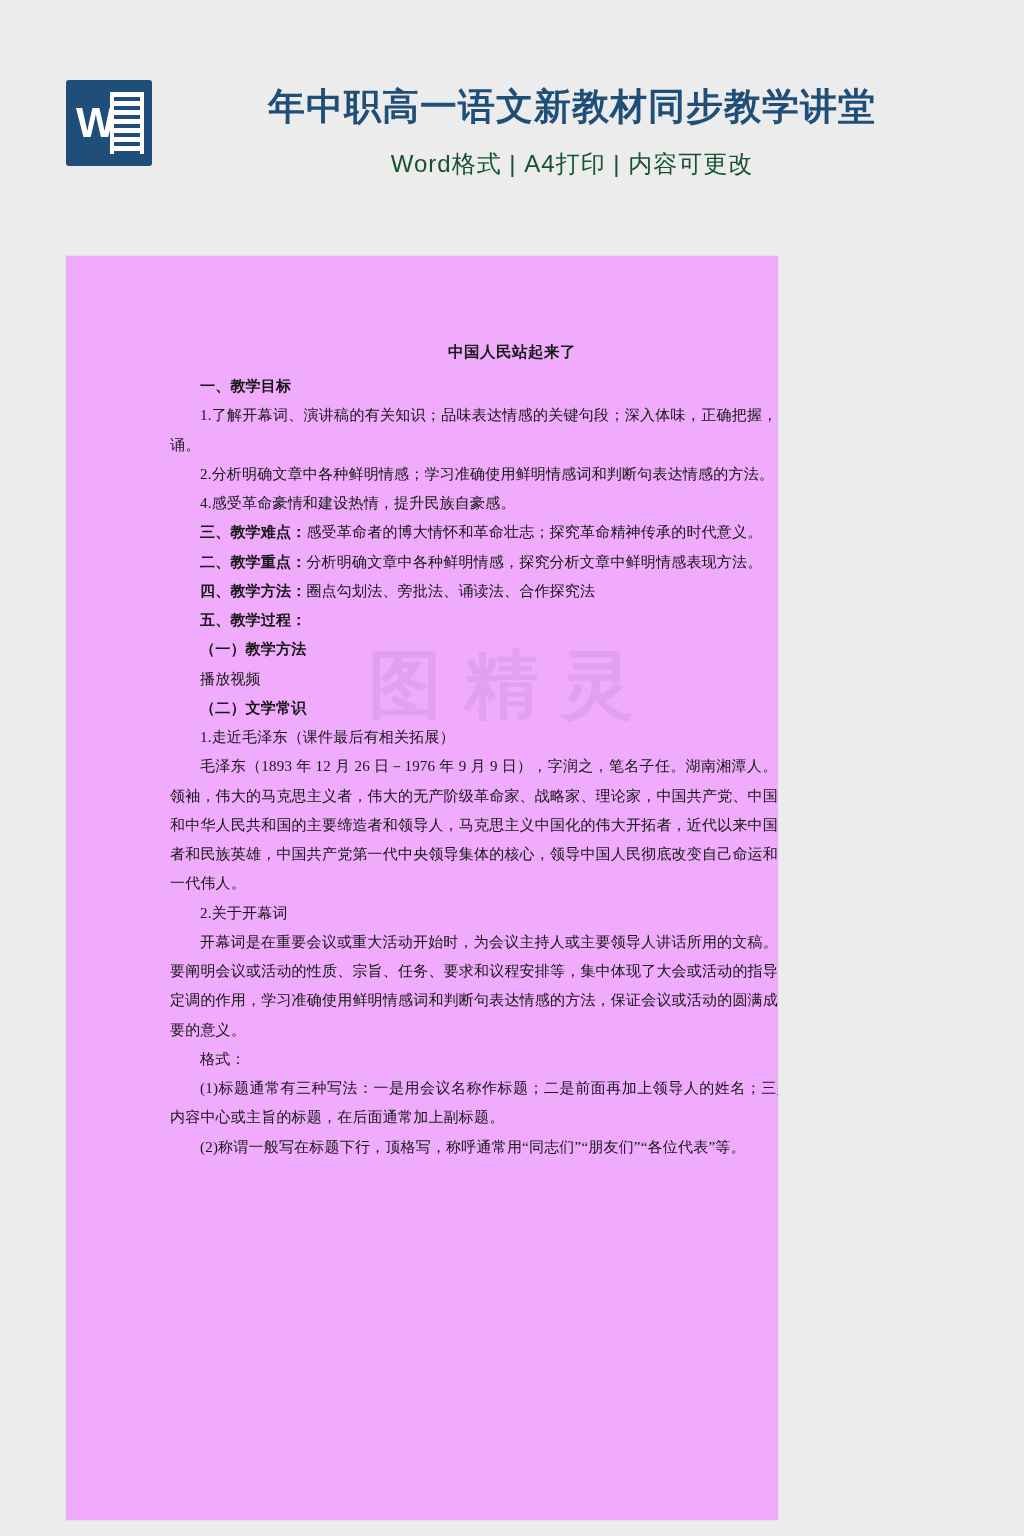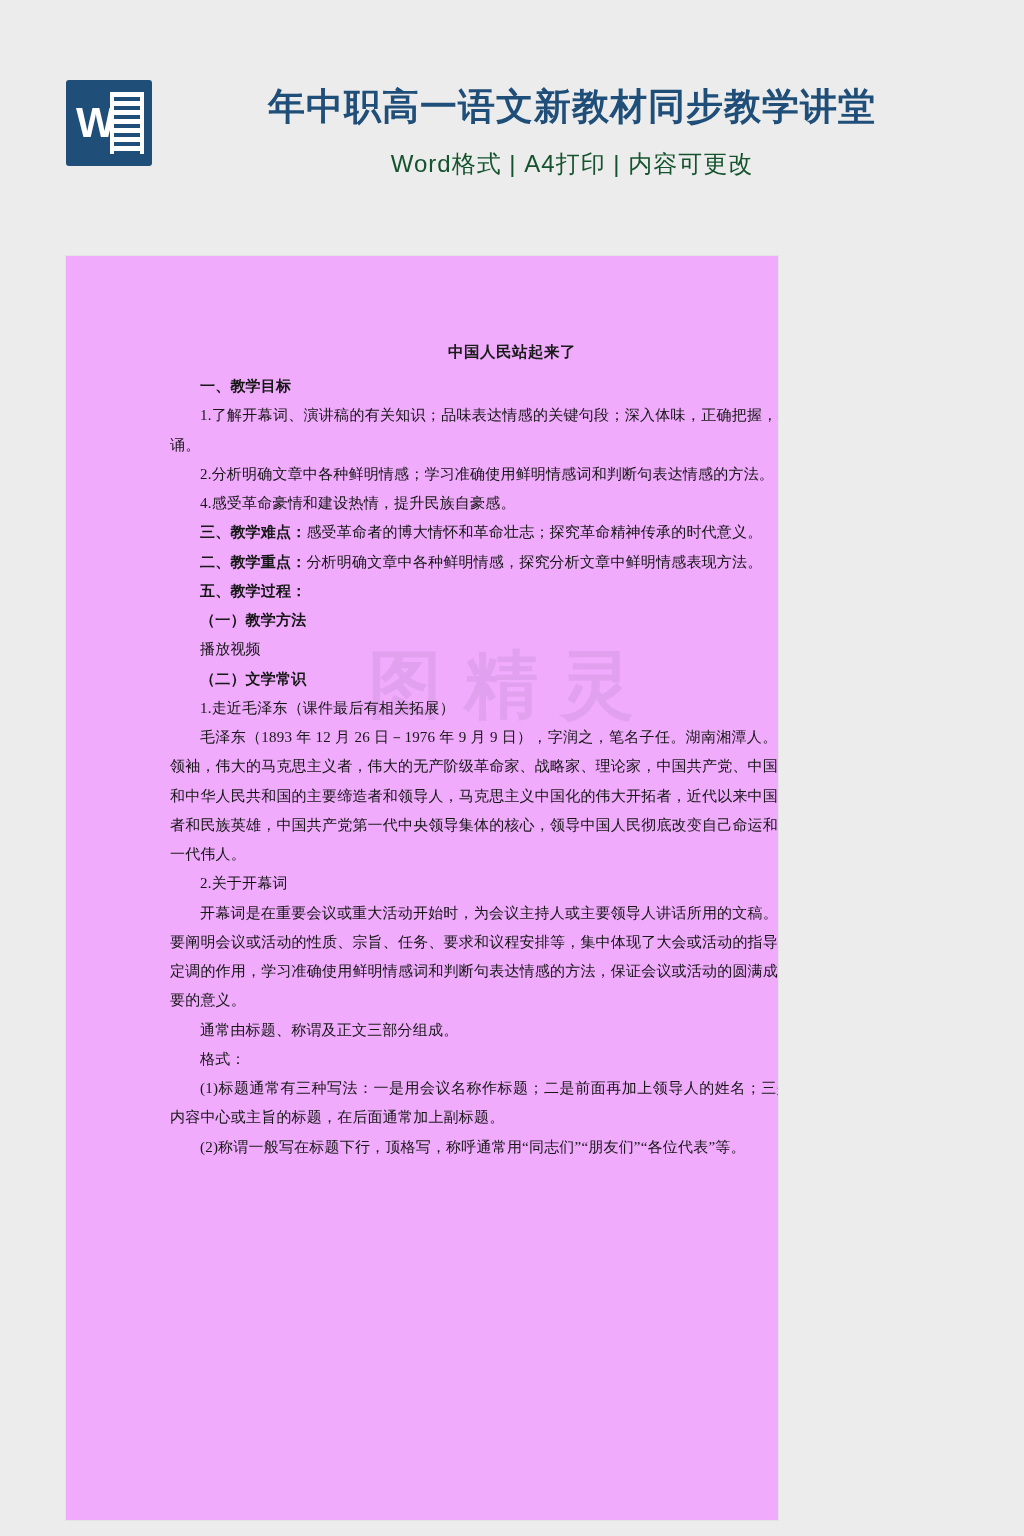--- a/index.html
+++ b/index.html
@@ -177,27 +177,27 @@
   <div class="page-body">
     <div class="doc-title">中国人民站起来了</div>
     <div class="gap"></div>
     <div id="paragraphs">
         <p class="line indent"><b>一、教学目标</b></p>
         <p class="line indent">1.了解开幕词、演讲稿的有关知识；品味表达情感的关键句段；深入体味，正确把握，有感情地朗诵。</p>
         <p class="line indent">2.分析明确文章中各种鲜明情感；学习准确使用鲜明情感词和判断句表达情感的方法。</p>
         <p class="line indent">4.感受革命豪情和建设热情，提升民族自豪感。</p>
         <p class="line indent"><b>三、教学难点：</b>感受革命者的博大情怀和革命壮志；探究革命精神传承的时代意义。</p>
         <p class="line indent"><b>二、教学重点：</b>分析明确文章中各种鲜明情感，探究分析文章中鲜明情感表现方法。</p>
+        <p class="line indent"><b>四、教学方法：</b>圈点勾划法、旁批法、诵读法、合作探究法</p>
         <p class="line indent"><b>五、教学过程：</b></p>
         <p class="line indent"><b>（一）教学方法</b></p>
         <p class="line indent">播放视频</p>
         <p class="line indent"><b>（二）文学常识</b></p>
         <p class="line indent">1.走近毛泽东（课件最后有相关拓展）</p>
         <p class="line indent">毛泽东（1893 年 12 月 26 日－1976 年 9 月 9 日），字润之，笔名子任。湖南湘潭人。中国人民的领袖，伟大的马克思主义者，伟大的无产阶级革命家、战略家、理论家，中国共产党、中国人民解放军和中华人民共和国的主要缔造者和领导人，马克思主义中国化的伟大开拓者，近代以来中国伟大的爱国者和民族英雄，中国共产党第一代中央领导集体的核心，领导中国人民彻底改变自己命运和国家面貌的一代伟人。</p>
         <p class="line indent">2.关于开幕词</p>
         <p class="line indent">开幕词是在重要会议或重大活动开始时，为会议主持人或主要领导人讲话所用的文稿。开幕词通常要阐明会议或活动的性质、宗旨、任务、要求和议程安排等，集中体现了大会或活动的指导思想，起着定调的作用，学习准确使用鲜明情感词和判断句表达情感的方法，保证会议或活动的圆满成功，有着重要的意义。</p>
-        <p class="line indent">通常由标题、称谓及正文三部分组成。</p>
         <p class="line indent">格式：</p>
         <p class="line indent">(1)标题通常有三种写法：一是用会议名称作标题；二是前面再加上领导人的姓名；三是用来提示内容中心或主旨的标题，在后面通常加上副标题。</p>
         <p class="line indent">(2)称谓一般写在标题下行，顶格写，称呼通常用“同志们”“朋友们”“各位代表”等。</p>
       </div>
   </div>
 </div>
 
 </body></html>

